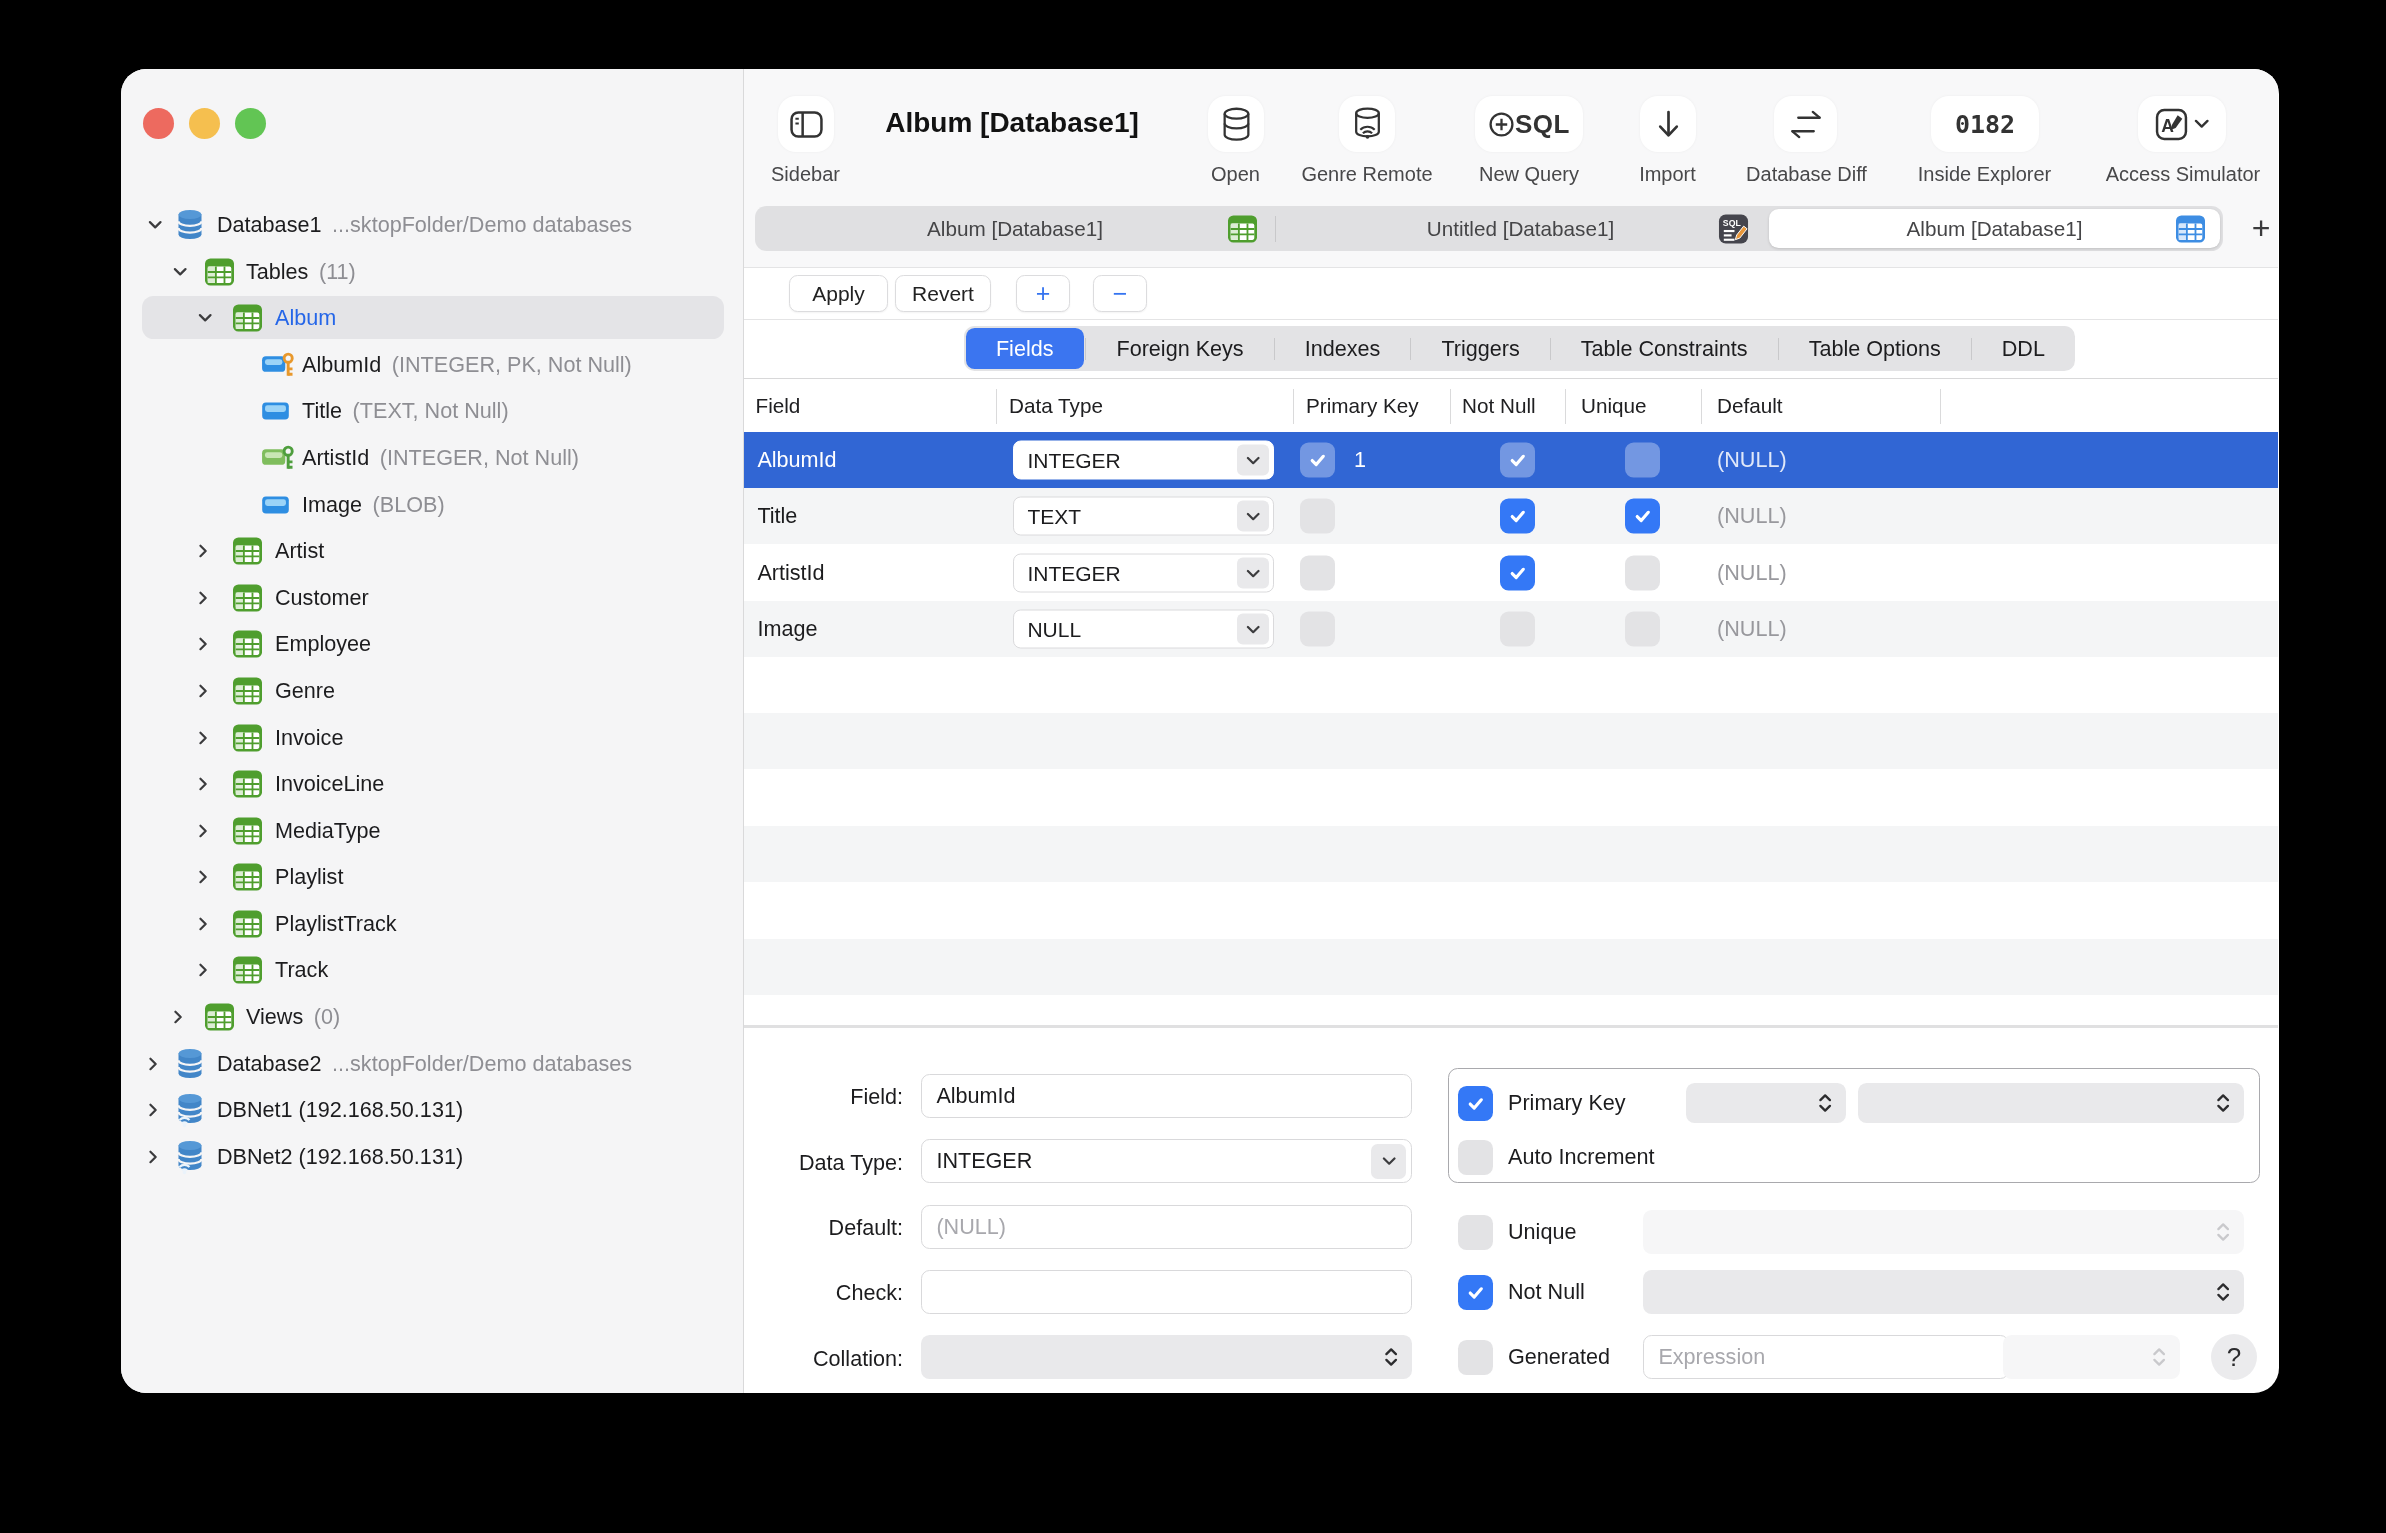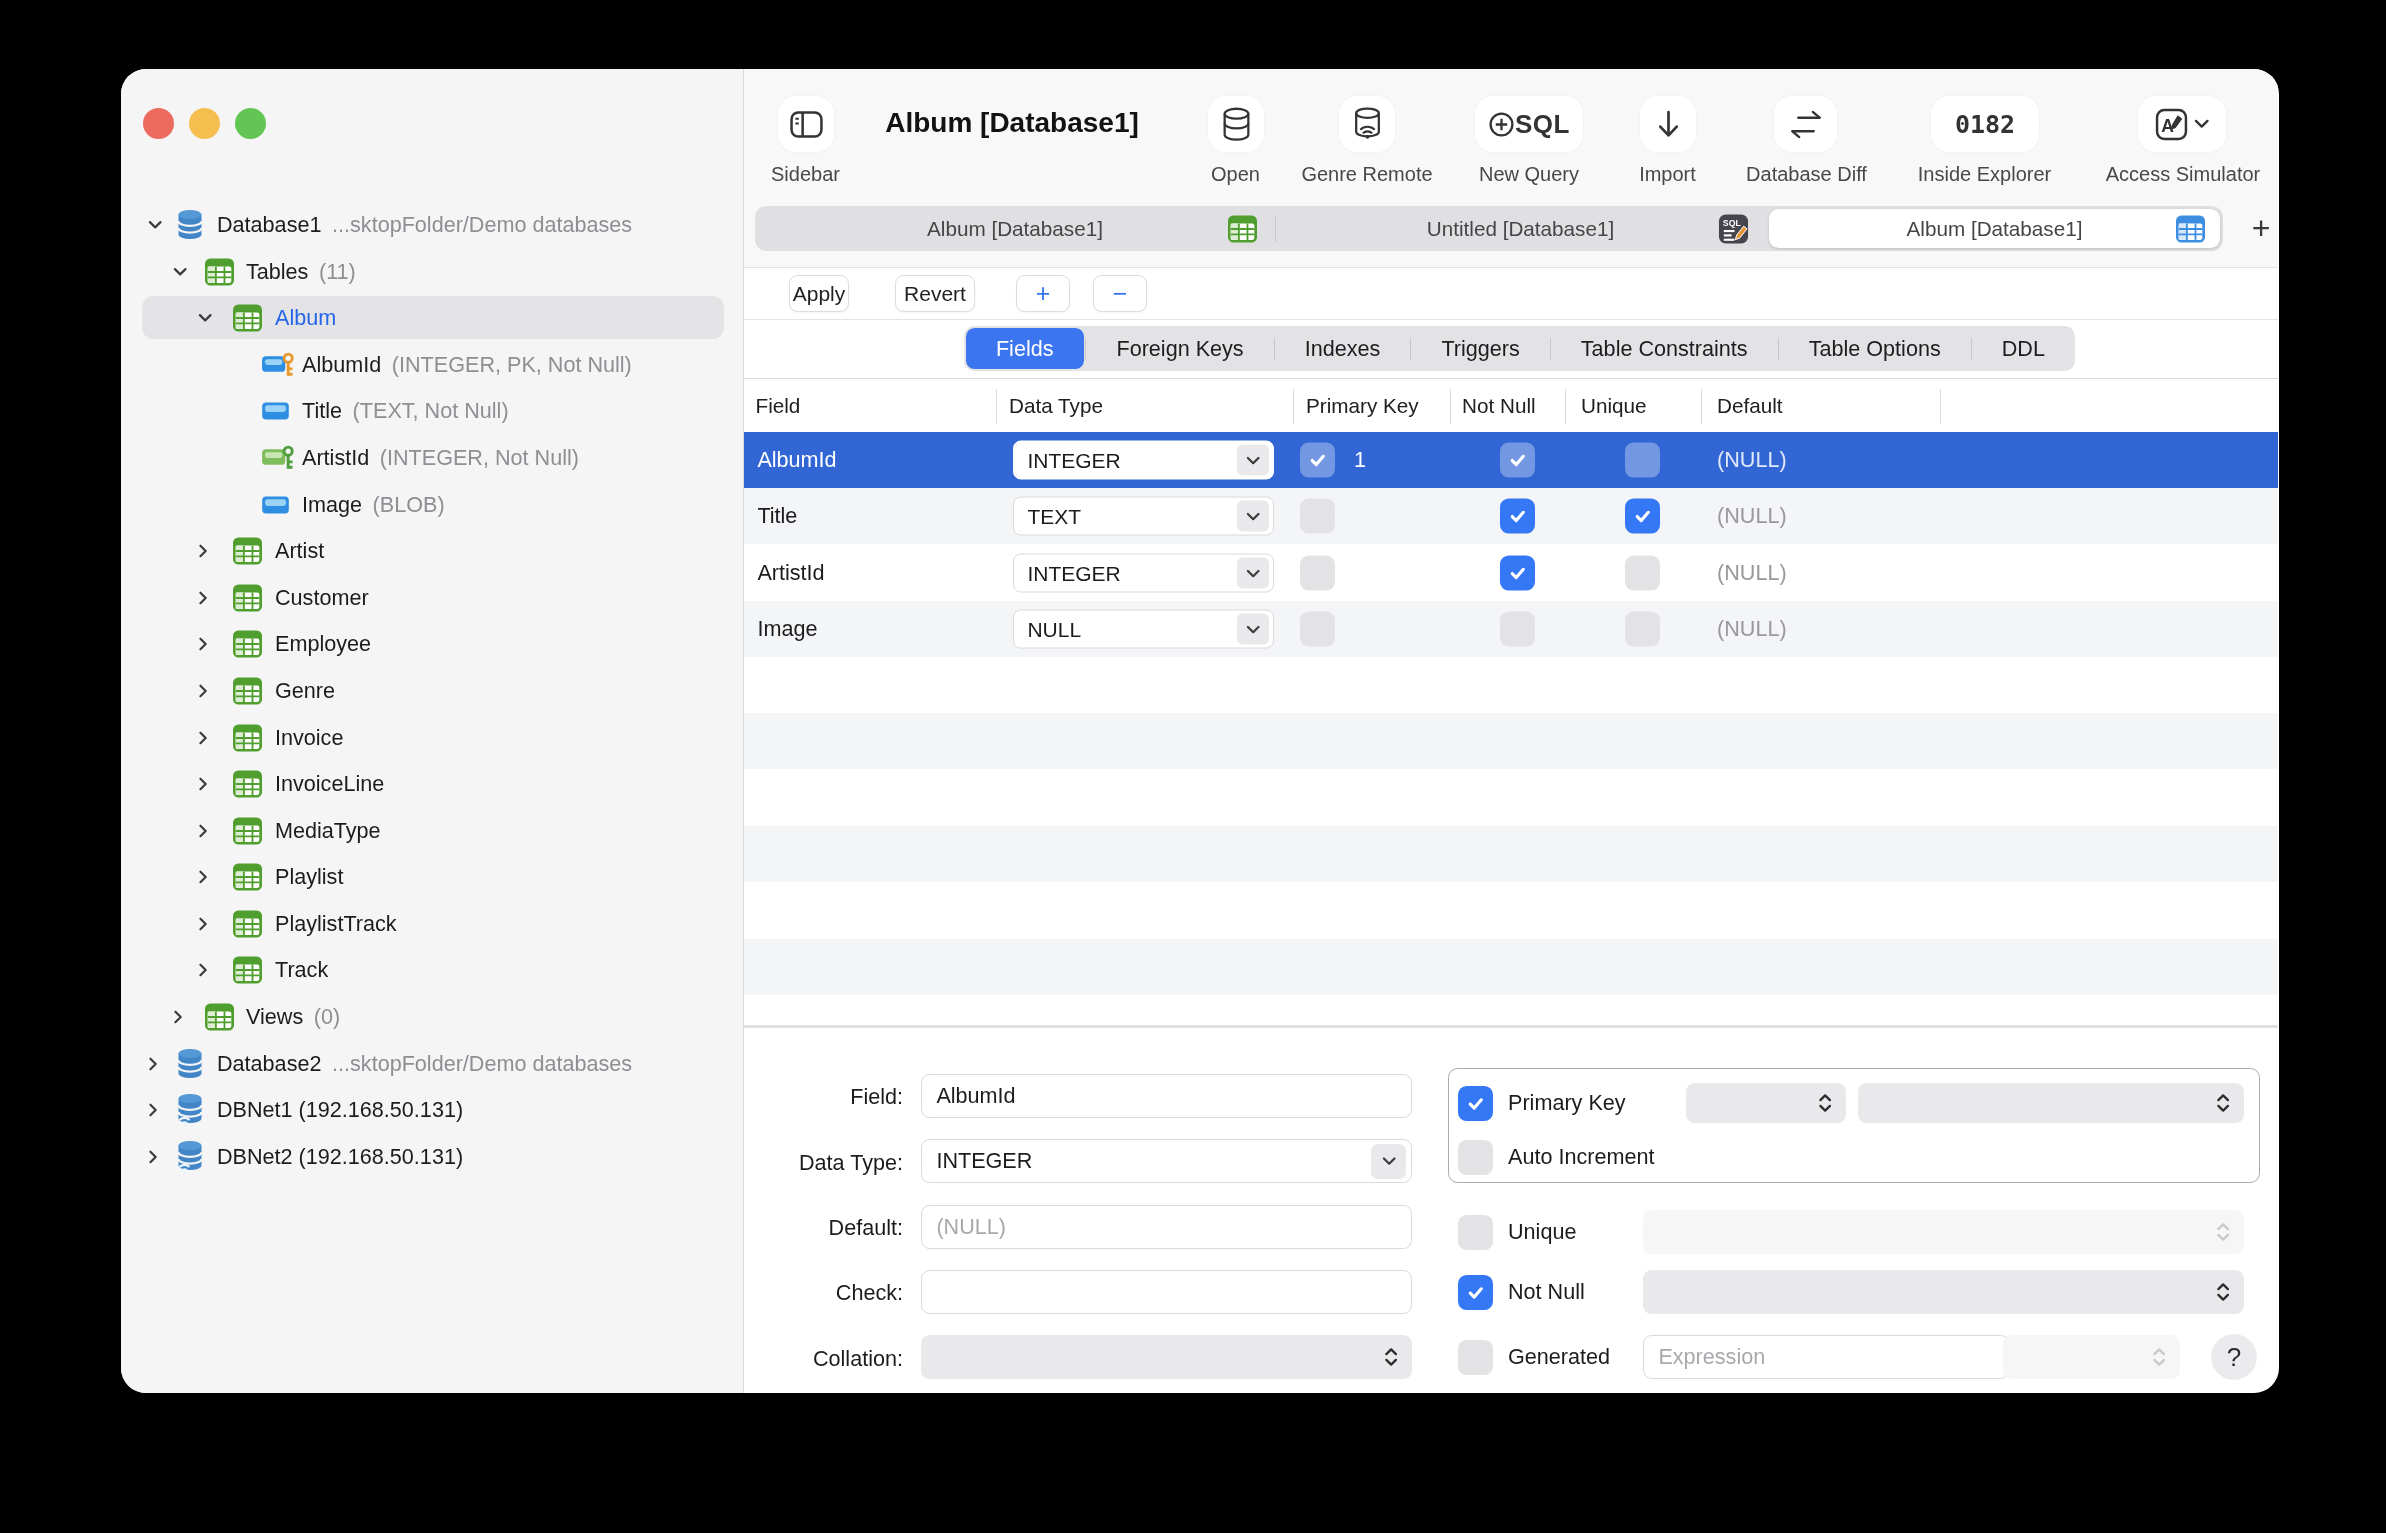--- a/index.html
+++ b/index.html
@@ -674,22 +674,22 @@
               <line x1="4" y1="16" x2="30" y2="16"></line>
               <line x1="4" y1="22" x2="30" y2="22"></line>
             </g>
           </svg>
         </span>
        </div>
     </div>
   <div class="tab-add">+</div>
 
   <div class="sep-h" style="top:198px"></div>
-  <div class="act-btn" style="left:668px;width:60px">Apply</div>
-  <div class="act-btn" style="left:774px;width:80px">Revert</div>
+  <div class="act-btn" style="left:668px;width:99px">Apply</div>
+  <div class="act-btn" style="left:774px;width:96px">Revert</div>
   <div class="act-btn act-blue" style="left:895px;width:54px">+</div>
   <div class="act-btn act-blue" style="left:972px;width:54px">−</div>
   <div class="sep-h" style="top:250px"></div>
 
   <div class="segbar" id="segbar">
       <div class="seg active">Fields</div>
       <div class="seg-sep"></div>
       <div class="seg">Foreign Keys</div>
       <div class="seg-sep"></div>
       <div class="seg">Indexes</div>

